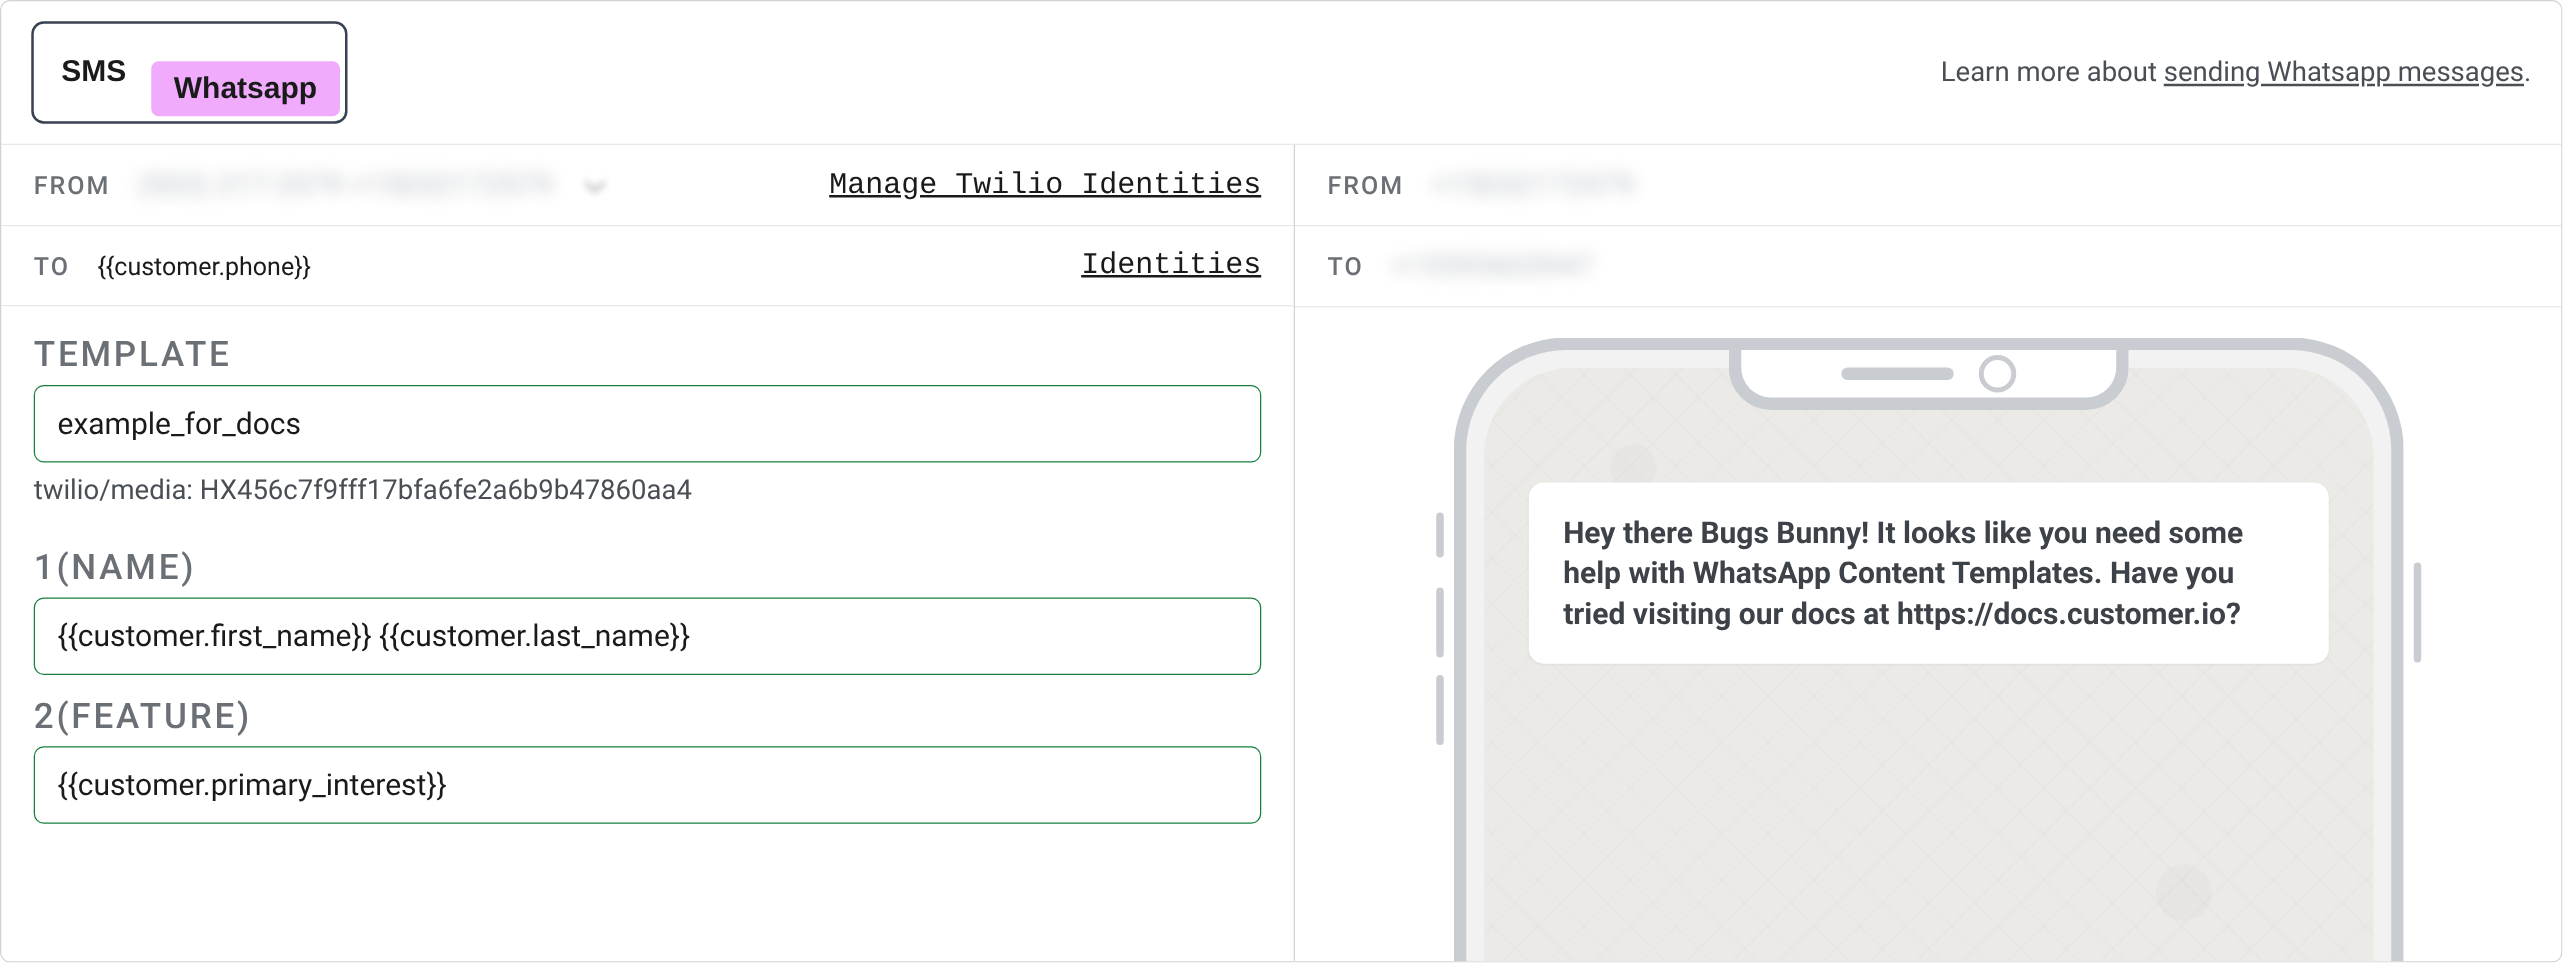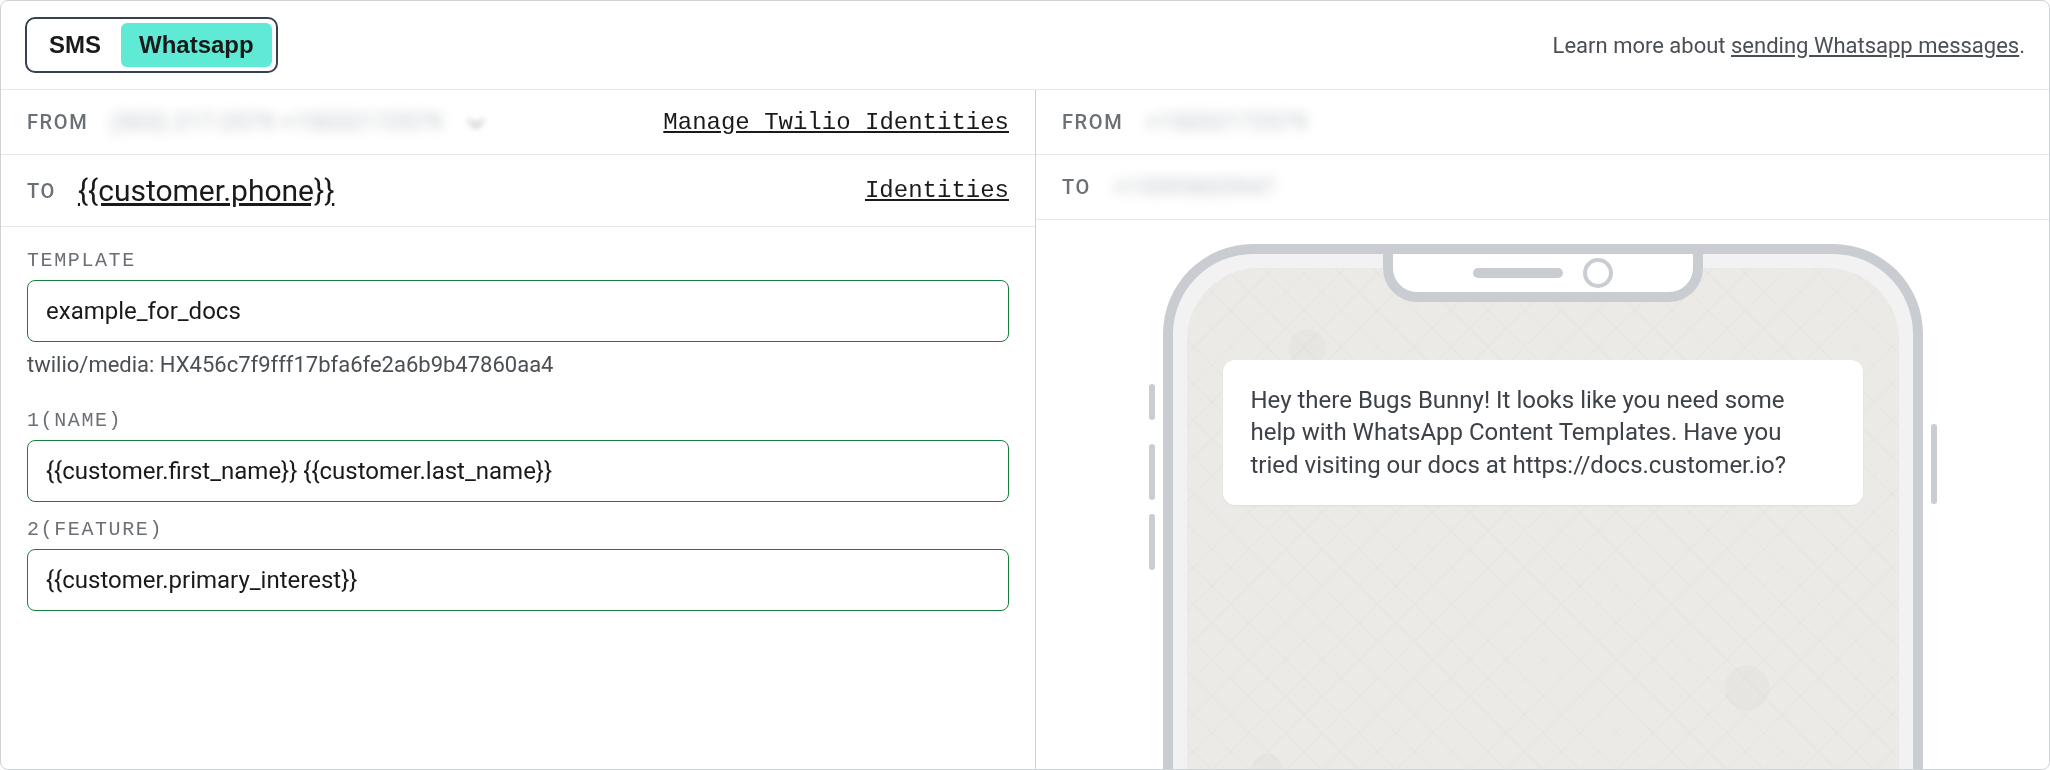--- a/index.html
+++ b/index.html
@@ -42,21 +42,22 @@
       padding: 8px 18px;
       font-size: 24px;
       font-weight: 600;
       border-radius: 6px;
       cursor: pointer;
       color: #1a1a1a;
       background: transparent;
       border: none;
     }
     .tab.active {
-      background: #5eead4;
+      background: #f0abfc;
+      margin-top: 26px;
     }
     .learn-more {
       font-size: 22px;
       color: #4a4f55;
     }
     .learn-more a {
       color: #4a4f55;
       text-decoration: underline;
     }
     .split {
@@ -101,39 +102,37 @@
       text-decoration: underline;
       color: #1a1a1a;
       font-size: 24px;
       cursor: pointer;
       font-family: Liberation Mono, monospace;
     }
     .spacer {
       flex: 1;
     }
     .to-value {
-      font-size: 30px;
-      color: #1a1a1a;
-      text-decoration: underline;
+      font-size: 20px;
+      color: #1a1a1a;
     }
     .left-body {
       padding: 22px 26px;
       display: flex;
       flex-direction: column;
       gap: 8px;
       flex: 1;
       overflow: hidden;
     }
     .field-label {
-      font-size: 20px;
+      font-size: 28px;
       letter-spacing: 0.08em;
       color: #6b7076;
       font-weight: 500;
       margin-top: 8px;
-      font-family: Liberation Mono, monospace;
     }
     .text-input {
       width: 100%;
       border: 1px solid #15803d;
       border-radius: 8px;
       padding: 16px 18px;
       font-size: 24px;
       color: #1a1a1a;
       font-family: inherit;
       background: #fff;
@@ -229,20 +228,21 @@
       top:92px;
       left:36px;
       right:36px;
       background:#fff;
       border-radius:12px;
       padding:24px 28px;
       font-size:24px;
       line-height:1.35;
       color:#3d4248;
       box-shadow: 0 1px 2px rgba(0,0,0,0.05);
+      font-weight: bold;
     }
     .chevron {
       display:inline-block;
       width:12px;
       height:12px;
       border-right:2px solid #9ca0a6;
       border-bottom:2px solid #9ca0a6;
       transform:rotate(45deg);
       margin: 0 8px 4px 6px;
       filter: blur(3px);

